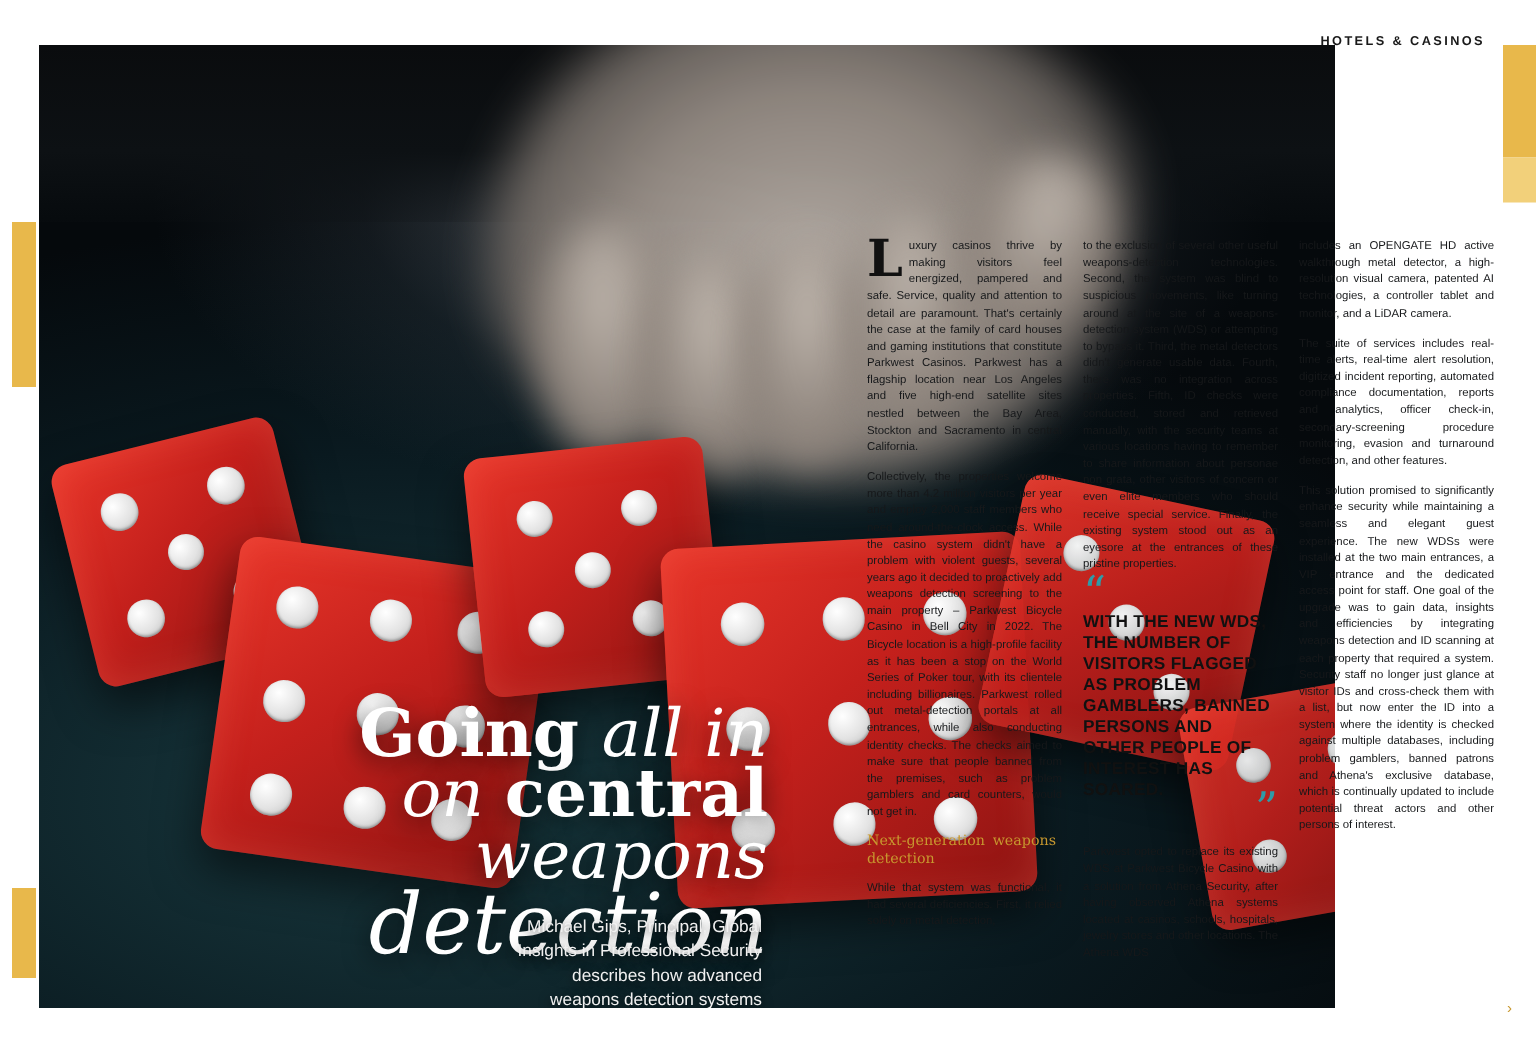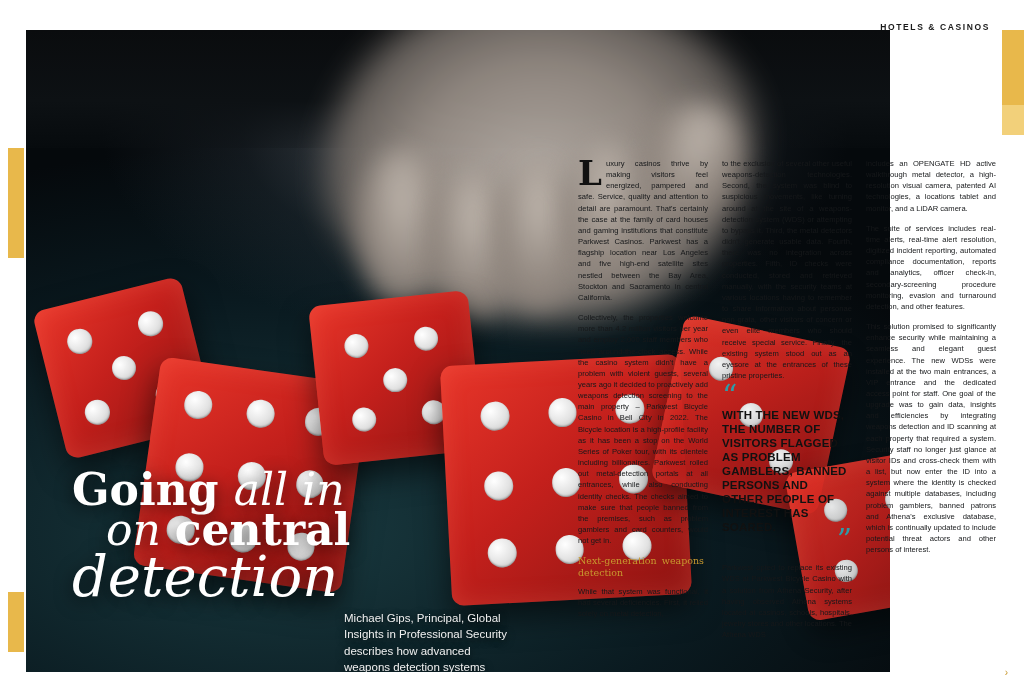--- a/index.html
+++ b/index.html
@@ -47,20 +47,21 @@
     transform: rotate(180deg);
   }
 
   
   #hero {
     position: absolute;
     left: 26px; top: 30px;
     width: 864px; height: 642px;
     overflow: hidden;
     background: #14532d;
+    text-align: right;
   }
   
   #hero .felt {
     position: absolute; left: 0; top: 0; width: 100%; height: 100%;
     background:
       radial-gradient(ellipse 60% 45% at 52% 16%, rgba(140,150,160,0.55) 0%, rgba(60,70,80,0.25) 45%, rgba(0,0,0,0) 72%),
       radial-gradient(ellipse 85% 60% at 30% 78%, rgba(26,60,66,0.95) 0%, rgba(10,26,32,0.98) 60%, #05090c 100%),
       linear-gradient(180deg, #10161b 0%, #0d171c 38%, #0a1418 64%, #07100f 100%);
   }
   
@@ -270,20 +271,21 @@
     <div class="die" id="die6">
       <span class="pip" style="left:22%;top:22%;width:15%;height:15%"></span>
 
       <span class="pip" style="left:63%;top:22%;width:15%;height:15%"></span>
       <span class="pip" style="left:22%;top:63%;width:15%;height:15%"></span>
     </div>
 
     <div id="headline">
       <div class="l1"><span>Going</span> <em>all in</em></div>
       <div class="l2"><span>on</span> <b>central</b></div>
+      <div class="l3">weapons</div>
       <div class="l4">detection</div>
     </div>
 
     <div id="deck">Michael Gips, Principal, Global Insights in Professional Security describes how advanced weapons detection systems were successfully deployed at casinos in California</div>
   </div>
 
   <div id="cols">
 
     <div class="col">
       <p class="dropcap-wrap"><span class="dropcap">L</span><span>uxury casinos thrive by making visitors feel energized, pampered and safe. Service, quality and attention to detail are paramount. That's certainly the case at the family of card houses and gaming institutions that constitute Parkwest Casinos. Parkwest has a flagship location near Los Angeles and five high-end satellite sites nestled between the Bay Area, Stockton and Sacramento in central California.</span></p>
@@ -296,21 +298,21 @@
       <p>to the exclusion of several other useful weapons-detection technologies. Second, the system was blind to suspicious movements, like turning around at the site of a weapons-detection system (WDS) or attempting to bypass it. Third, the metal detectors didn't generate usable data. Fourth, there was no integration across properties. Fifth, ID checks were conducted, stored and retrieved manually, with the security teams at various locations having to remember to share information about personae non grata, other visitors of concern or even elite members who should receive special service. Finally, the existing system stood out as an eyesore at the entrances of these pristine properties.</p>
       <div class="pullquote">
         <span class="qmark">“</span>
         <div class="qtext">WITH THE NEW WDS, THE NUMBER OF VISITORS FLAGGED AS PROBLEM GAMBLERS, BANNED PERSONS AND OTHER PEOPLE OF INTEREST HAS SOARED.</div>
         <span class="qmark close">”</span>
       </div>
       <p>Parkwest opted to replace its existing WDS at Parkwest Bicycle Casino with a solution from Athena Security, after having observed Athena systems located at casinos, schools, hospitals, jewelry stores and other locations. The Athena WDS</p>
     </div>
 
     <div class="col">
-      <p>includes an OPENGATE HD active walkthrough metal detector, a high-resolution visual camera, patented AI technologies, a locations tablet and monitor, and a LiDAR camera.</p>
+      <p>includes an OPENGATE HD active walkthrough metal detector, a high-resolution visual camera, patented AI technologies, a controller tablet and monitor, and a LiDAR camera.</p>
       <p>The suite of services includes real-time alerts, real-time alert resolution, digitized incident reporting, automated compliance documentation, reports and analytics, officer check-in, secondary-screening procedure monitoring, evasion and turnaround detection, and other features.</p>
       <p>This solution promised to significantly enhance security while maintaining a seamless and elegant guest experience. The new WDSs were installed at the two main entrances, a VIP entrance and the dedicated access point for staff. One goal of the upgrade was to gain data, insights and efficiencies by integrating weapons detection and ID scanning at each property that required a system. Security staff no longer just glance at visitor IDs and cross-check them with a list, but now enter the ID into a system where the identity is checked against multiple databases, including problem gamblers, banned patrons and Athena's exclusive database, which is continually updated to include potential threat actors and other persons of interest.</p>
     </div>
 
   </div>
 
   <div id="page-arrow">›</div>
 </div>
 
 </body></html>

